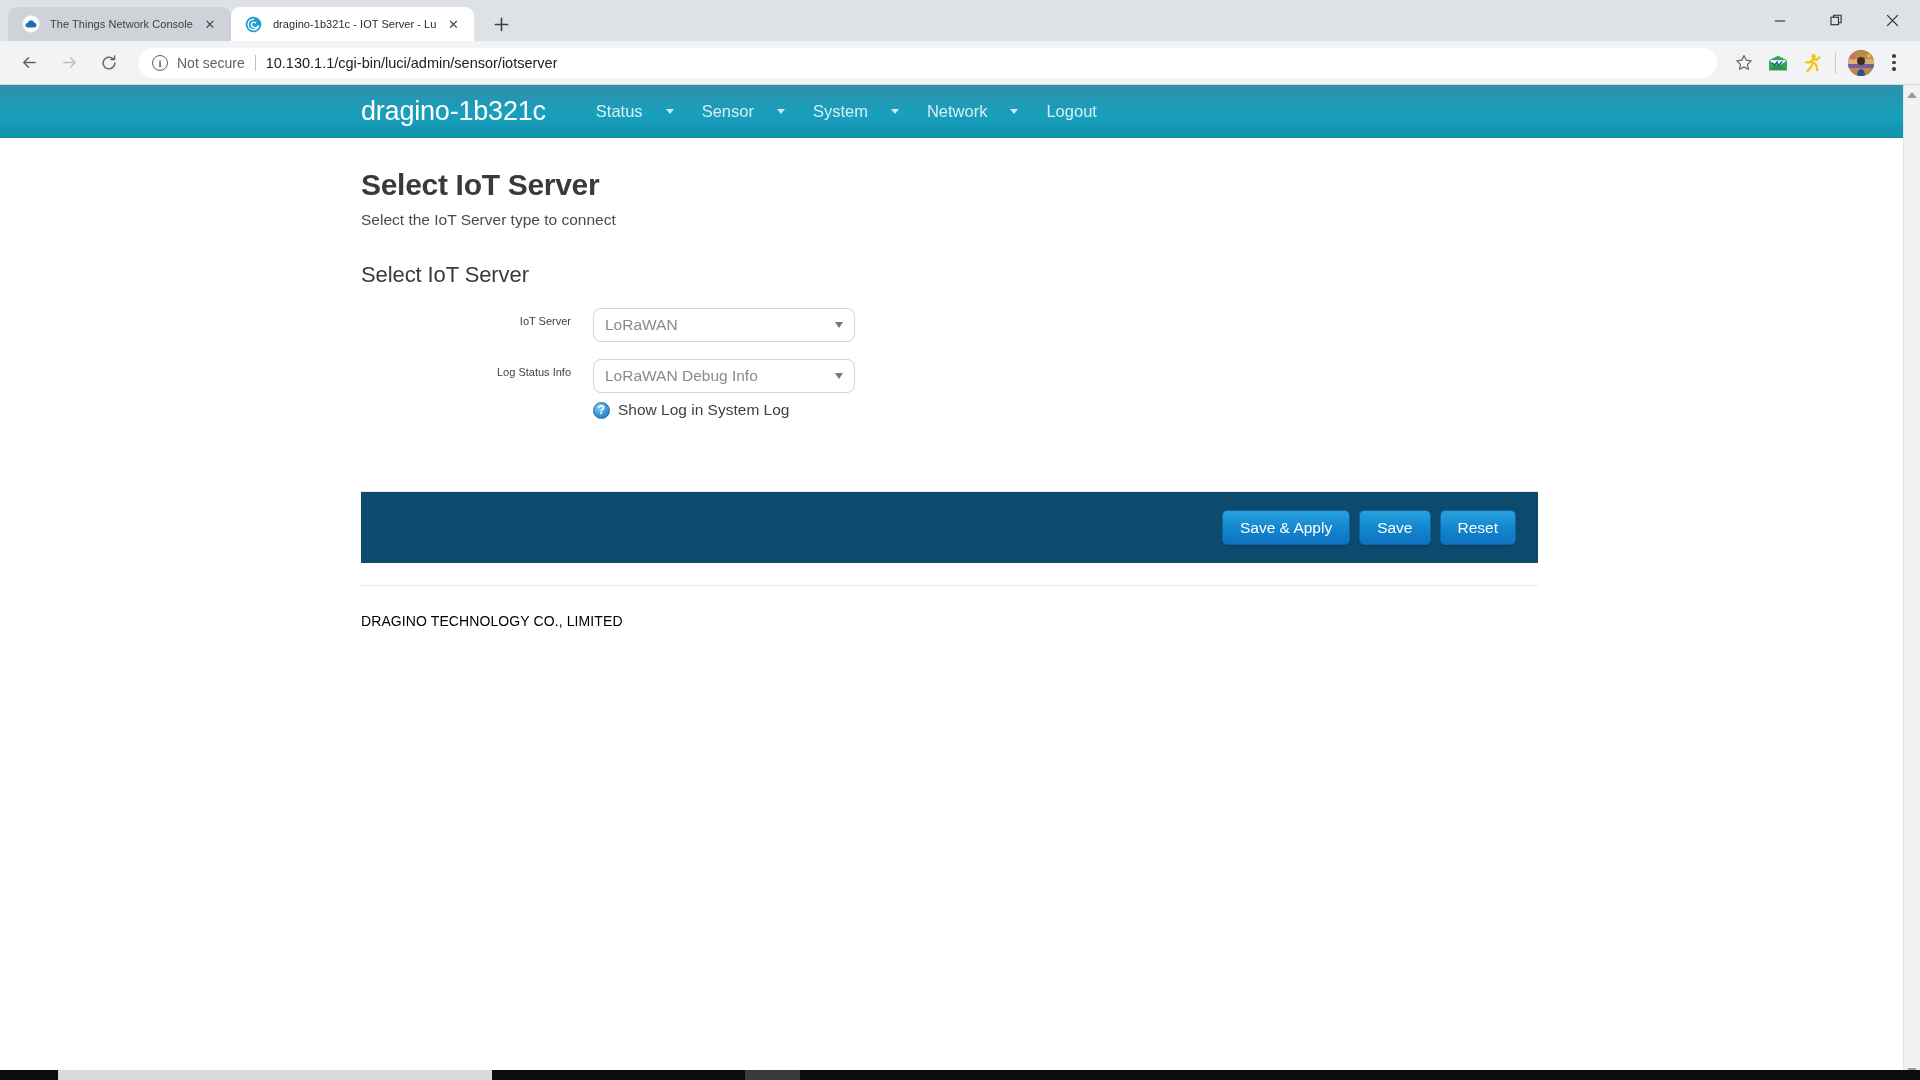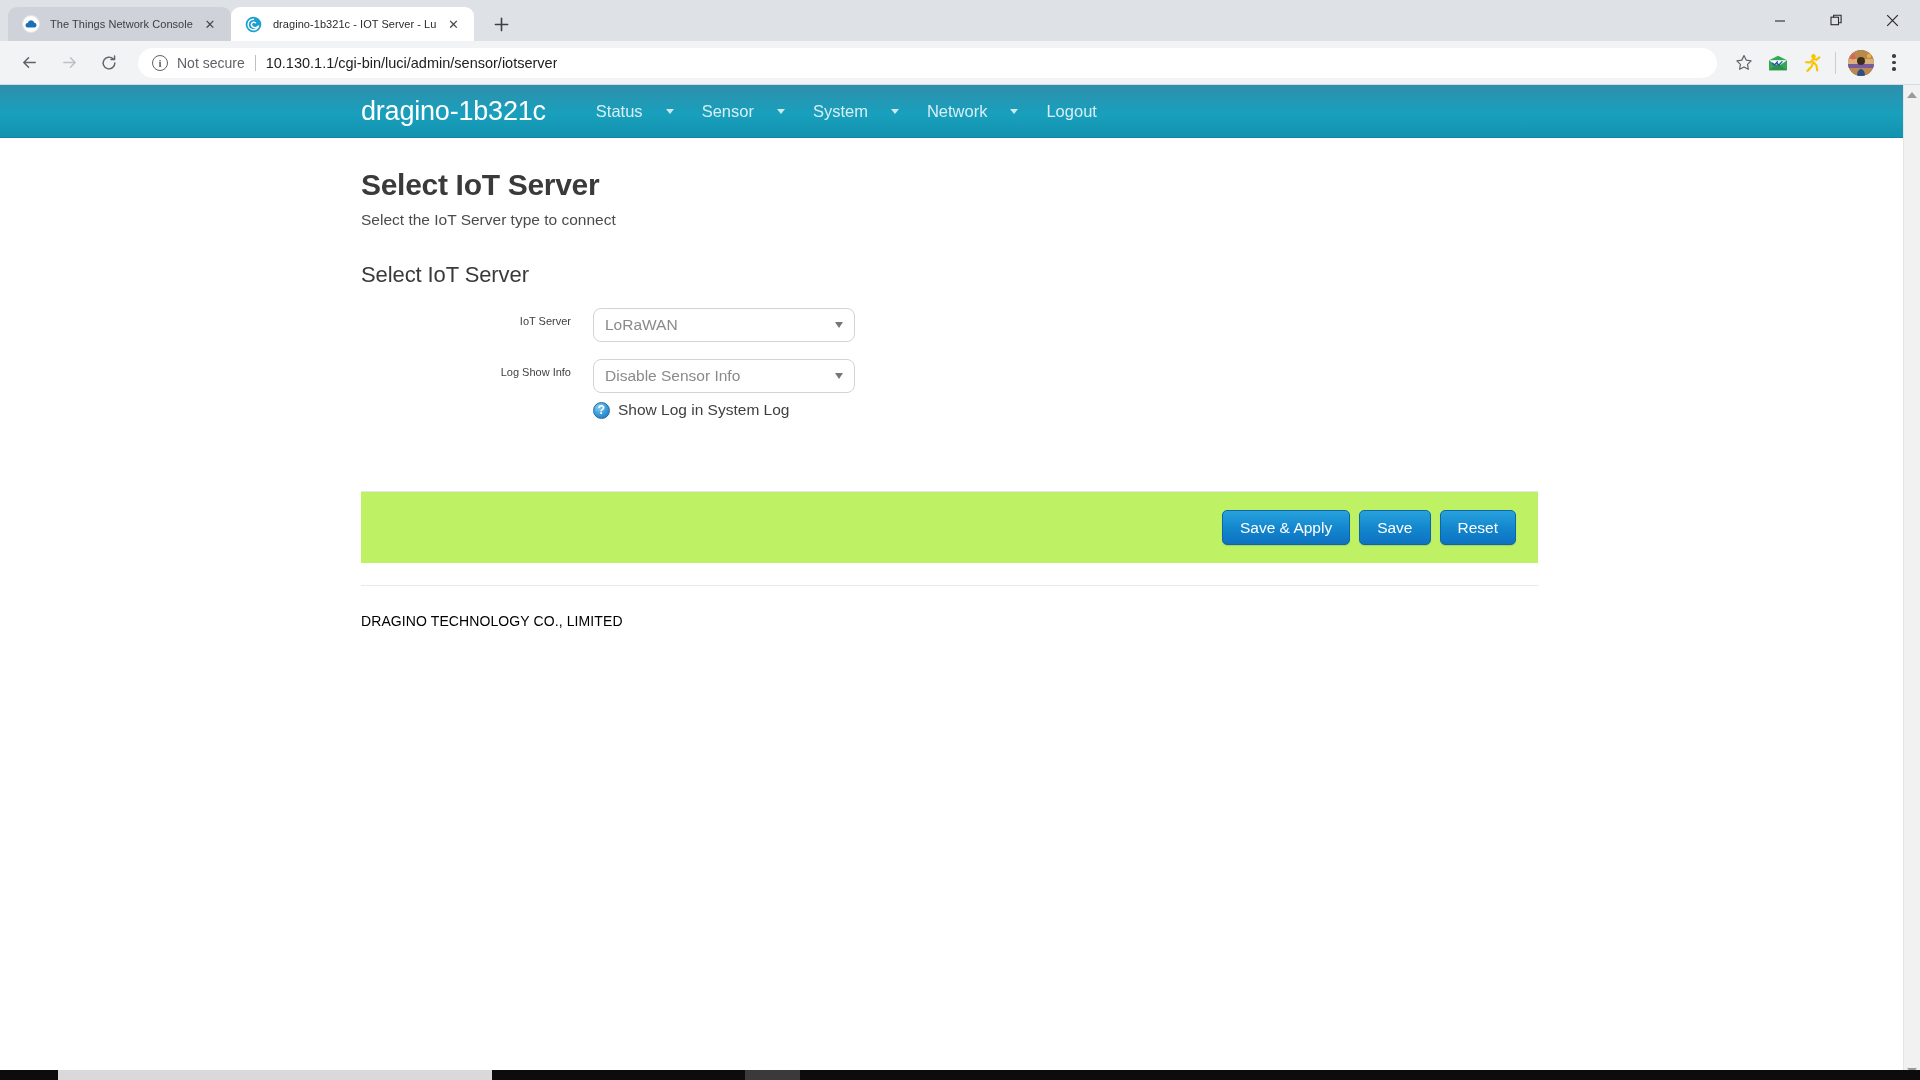--- a/index.html
+++ b/index.html
@@ -287,21 +287,21 @@
     border: 1px solid #1f6ca8;
     color: #ffffff;
     font-size: 12px;
     font-weight: bold;
     display: flex; align-items: center; justify-content: center;
     line-height: 1;
   }
 
   .actionbar {
     margin-top: 72px;
-    background: #bef264;
+    background: #0c4a6e;
     border-top: 1px solid #e6e6e6;
     padding: 18px 22px;
     display: flex;
     justify-content: flex-end;
     gap: 9px;
     height: 72px;
     align-items: center;
   }
   .btn {
     background: linear-gradient(180deg, #2aa3dd 0%, #1b86cb 48%, #0f6fc0 100%);
@@ -500,24 +500,24 @@
             <div class="form-label">IoT Server</div>
             <div class="form-field">
               <div class="sel">
                 <span>LoRaWAN</span>
                 <span class="sel-caret"></span>
               </div>
             </div>
           </div>
 
           <div class="form-row">
-            <div class="form-label">Log Show Info</div>
+            <div class="form-label">Log Status Info</div>
             <div class="form-field">
               <div class="sel">
-                <span>Disable Sensor Info</span>
+                <span>LoRaWAN Debug Info</span>
                 <span class="sel-caret"></span>
               </div>
               <div class="helpline">
                 <span class="help-icon">?</span>
                 <span>Show Log in System Log</span>
               </div>
             </div>
           </div>
 
           <div class="actionbar">

